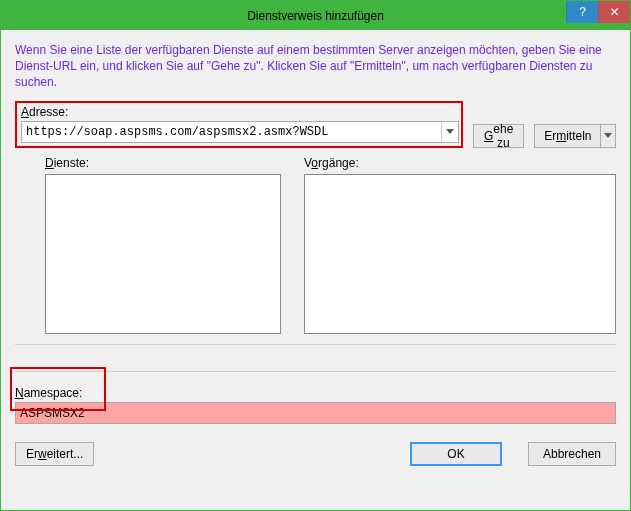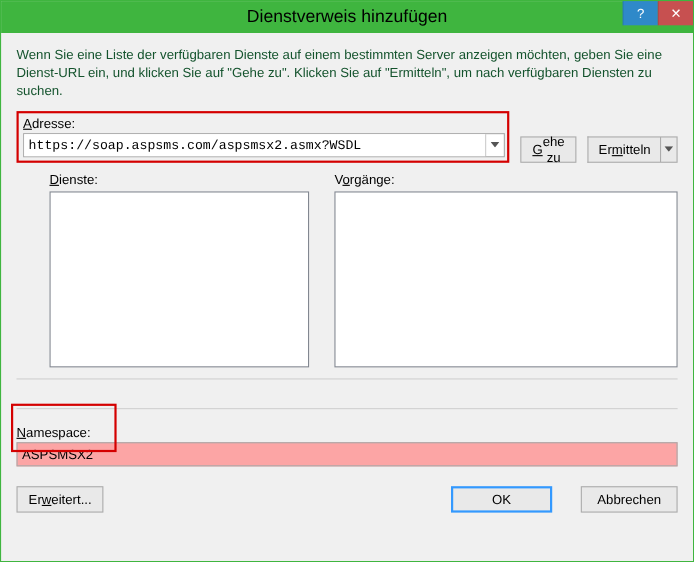--- a/index.html
+++ b/index.html
@@ -12,36 +12,36 @@
     position: relative;
   }
   .titlebar {
     height: 29px; background: #3fb53f;
     display: flex; align-items: center;
     color: #000;
     position: relative;
   }
   .titlebar .title {
     flex: 1; text-align: center;
-    font-size: 16px;
+    font-size: 12px;
   }
   .titlebar .buttons { display: flex; position: absolute; right:0; top:0; height:22px; }
   .titlebar .btn {
     width: 32px; height: 22px;
     display: flex; align-items: center; justify-content: center;
     border-left: 1px solid rgba(0,0,0,0.1);
     font-size: 12px; color: #fff;
   }
   .titlebar .btn.help { background: #2f89c9; }
   .titlebar .btn.close { background: #c75050; font-size: 14px; }
   .body {
     flex: 1; padding: 12px 14px 12px 14px;
     display: flex; flex-direction: column;
   }
-  .intro { color: #14532d; line-height: 1.35; margin-bottom: 10px; max-width: 600px; }
+  .intro { color: #6d28d9; line-height: 1.35; margin-bottom: 10px; max-width: 600px; }
   .address-row { display: flex; align-items: flex-end; gap: 10px; margin-bottom: 8px; }
   .address-block {
     border: 2px solid #d40000;
     padding: 2px 2px 3px 4px;
     flex: 0 0 auto; width: 448px;
   }
   .address-block label { display: block; margin-bottom: 2px; }
   .underline-key { text-decoration: underline; }
   .combo {
     display: flex; align-items: center;

